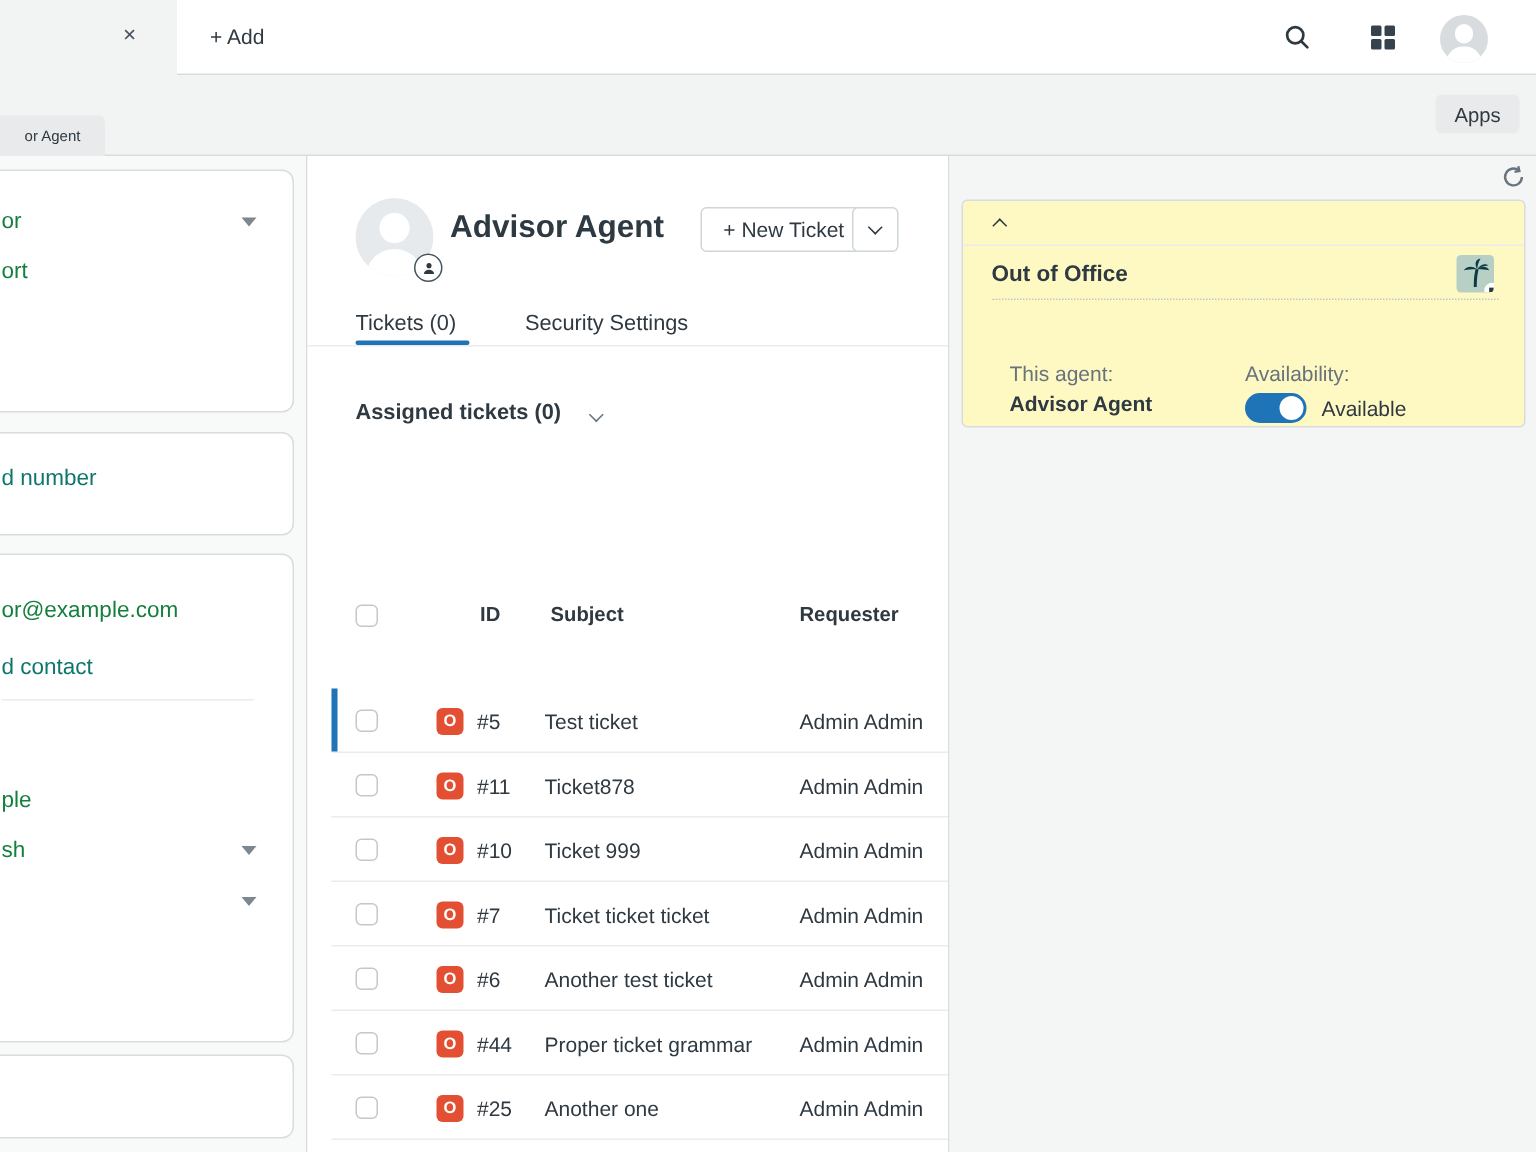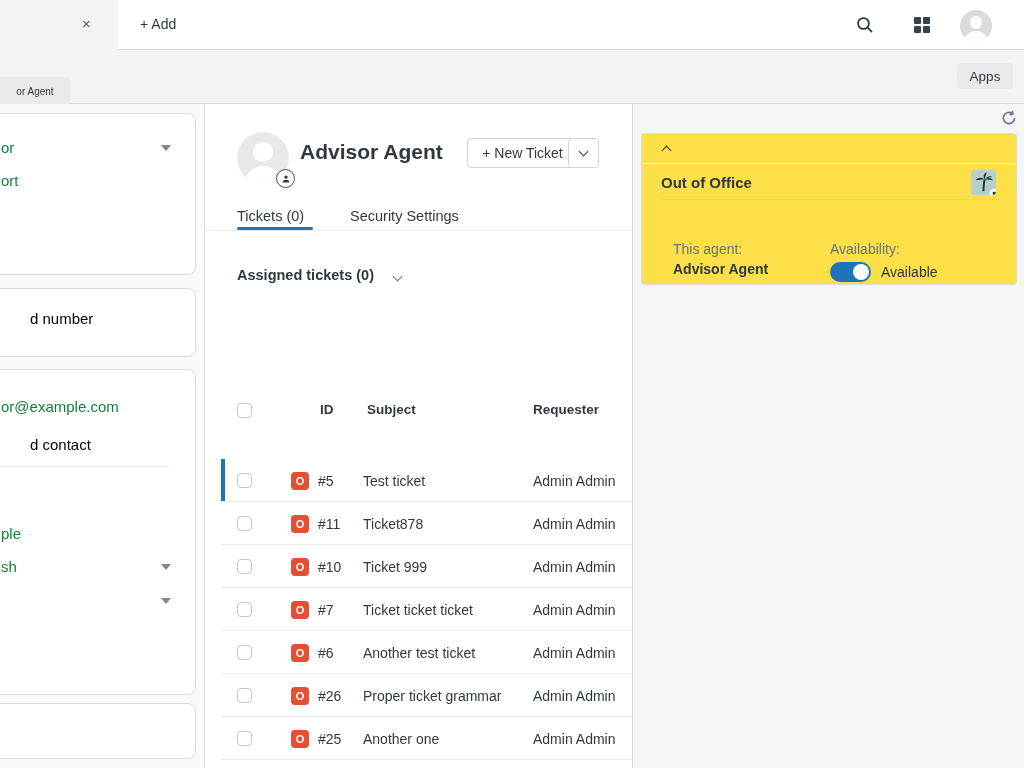--- a/index.html
+++ b/index.html
@@ -24,21 +24,21 @@
   .chip-apps { left:957px; top:63px; width:56px; height:26px; border-radius:4px; }
 
   
   .sidebar { position:absolute; left:0; top:104px; width:205px; height:664px; background:#f8f9f9; border-right:1px solid #d8dcde; }
   .card { position:absolute; left:-16px; width:212px; background:#fff; border:1px solid #d8dcde; border-radius:8px; }
   .card1 { top:9px; height:162px; }
   .card2 { top:184px; height:69px; }
   .card3 { top:265px; height:326px; }
   .card4 { top:599px; height:56px; }
   .frag { position:absolute; font-size:15px; color:#15803d; white-space:nowrap; }
-  .frag-gray { color:#000000;padding-left:29px; }
+  .frag-gray { color:#0f766e; }
   .caret { position:absolute; width:0; height:0; border-left:5px solid transparent; border-right:5px solid transparent; border-top:6px solid #7c8790; }
   .chv { display:inline-block; width:7px; height:7px; border-right:1.5px solid #68737d; border-bottom:1.5px solid #68737d; transform:rotate(45deg); }
   .chv-dark { border-color:#2f3941; }
   .divider-thin { position:absolute; height:1px; background:#e9ebed; }
 
   
   .main { position:absolute; left:205px; top:104px; width:427px; height:664px; background:#fff; }
   .v-divider { position:absolute; left:632px; top:104px; width:1px; height:664px; background:#d8dcde; }
   .main-avatar { left:32px; top:28px; width:52px; height:52px; background:#e7eaec; }
   .role-badge { position:absolute; left:71px; top:65px; width:19px; height:19px; border-radius:50%; background:#fff; border:1.5px solid #44545e; display:flex; align-items:center; justify-content:center; }
@@ -62,21 +62,21 @@
   .row.selected::before { content:""; position:absolute; left:0; top:0; width:4px; height:100%; background:#1f73b7; }
   .row .cb { left:16px; top:14px; position:absolute; }
   .open-badge { position:absolute; left:70px; top:13px; width:18px; height:18px; background:#e34f32; color:#fff; border-radius:4px; font-size:11px; font-weight:700; display:flex; align-items:center; justify-content:center; }
   .cell-id { position:absolute; left:97px; top:14px; }
   .cell-subject { position:absolute; left:142px; top:14px; }
   .cell-req { position:absolute; left:312px; top:14px; }
 
   
   .rightpane { position:absolute; left:633px; top:104px; width:391px; height:664px; background:#f4f6f6; }
   .refresh { position:absolute; left:368px; top:6px; cursor:pointer; }
-  .app-card { position:absolute; left:8px; top:29px; width:376px; height:152px; background:#fde047; border:1px solid #d8dcde; border-radius:4px; }
+  .app-card { position:absolute; left:8px; top:29px; width:376px; height:152px; background:#fef9c3; border:1px solid #d8dcde; border-radius:4px; }
   .app-card-strip { height:30px; border-bottom:1px solid #e9ebed; position:relative; cursor:pointer; }
   .strip-chev { position:absolute; left:21px; top:13px; transform:rotate(-135deg); border-color:#2f3941; }
   .app-title { position:absolute; left:19px; top:40px; font-size:15px; font-weight:700; color:#2f3941; }
   .palm-icon { position:absolute; left:329px; top:36px; width:25px; height:25px; background:#b7cfc5; border-radius:3px; overflow:hidden; }
   .dotted-div { position:absolute; left:19px; top:65px; width:338px; border-bottom:1px dotted #c2c8cc; }
   .lbl-gray { position:absolute; font-size:14px; color:#68737d; }
   .lbl-bold { position:absolute; font-size:14px; font-weight:700; color:#2f3941; }
   .toggle { position:absolute; left:188px; top:128px; width:41px; height:20px; border-radius:10px; background:#1f73b7; cursor:pointer; }
   .toggle::after { content:""; position:absolute; right:2px; top:2px; width:16px; height:16px; border-radius:50%; background:#fff; }
   .toggle-lbl { position:absolute; left:239px; top:130px; font-size:14px; color:#2f3941; }
@@ -206,21 +206,21 @@
     <div class="cb"></div>
     <div class="open-badge">O</div>
     <span class="cell-id">#6</span>
     <span class="cell-subject">Another test ticket</span>
     <span class="cell-req">Admin Admin</span>
   </div>
 
   <div class="row">
     <div class="cb"></div>
     <div class="open-badge">O</div>
-    <span class="cell-id">#26</span>
+    <span class="cell-id">#44</span>
     <span class="cell-subject">Proper ticket grammar</span>
     <span class="cell-req">Admin Admin</span>
   </div>
 
   <div class="row">
     <div class="cb"></div>
     <div class="open-badge">O</div>
     <span class="cell-id">#25</span>
     <span class="cell-subject">Another one</span>
     <span class="cell-req">Admin Admin</span>

